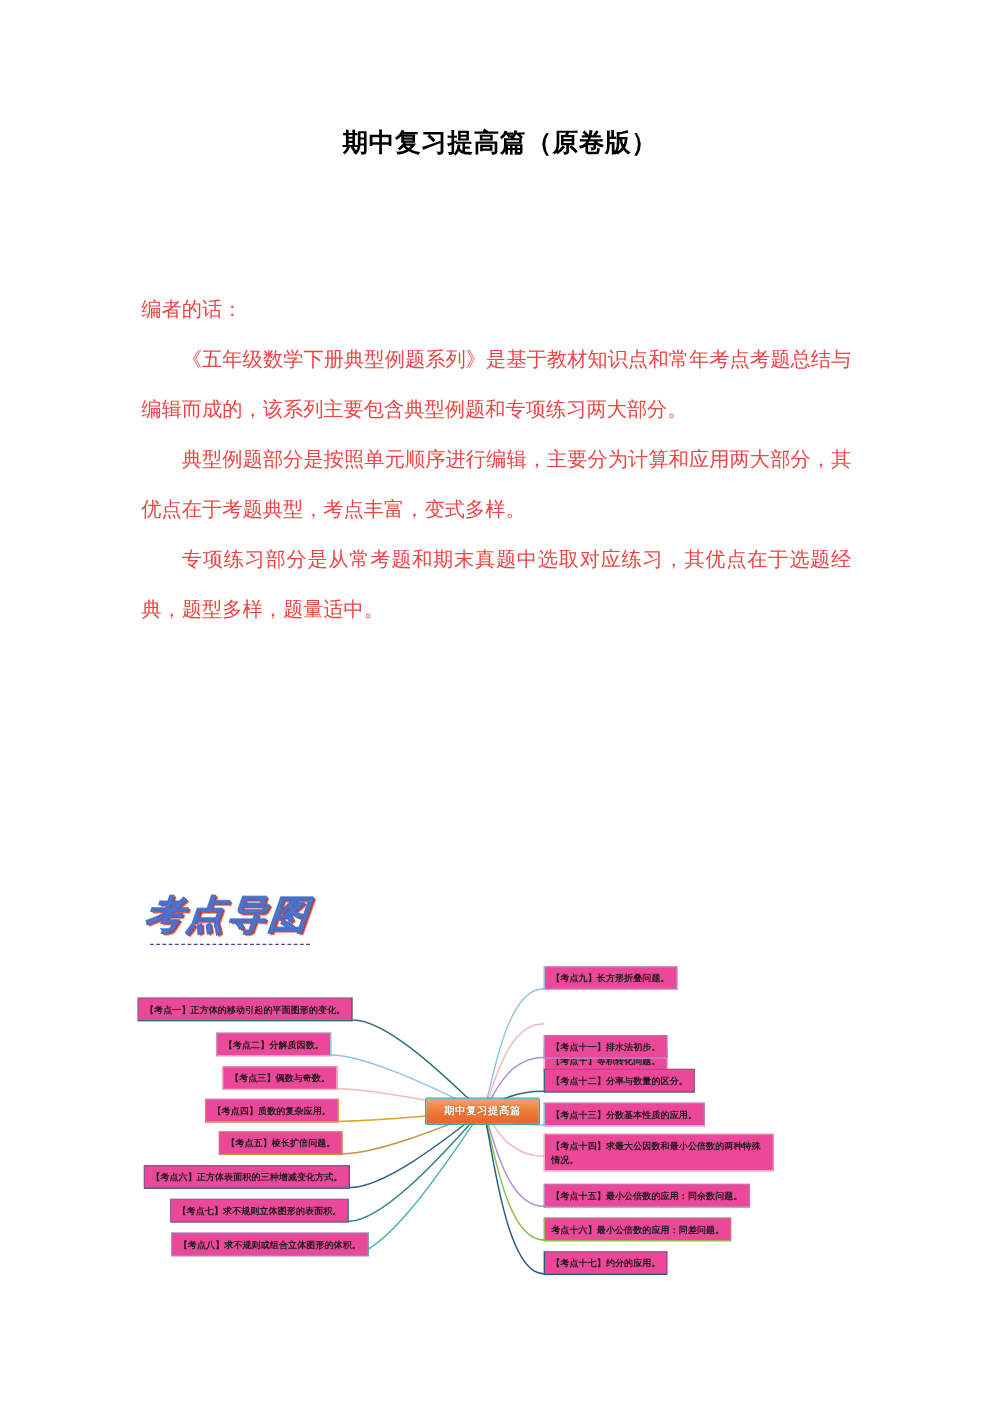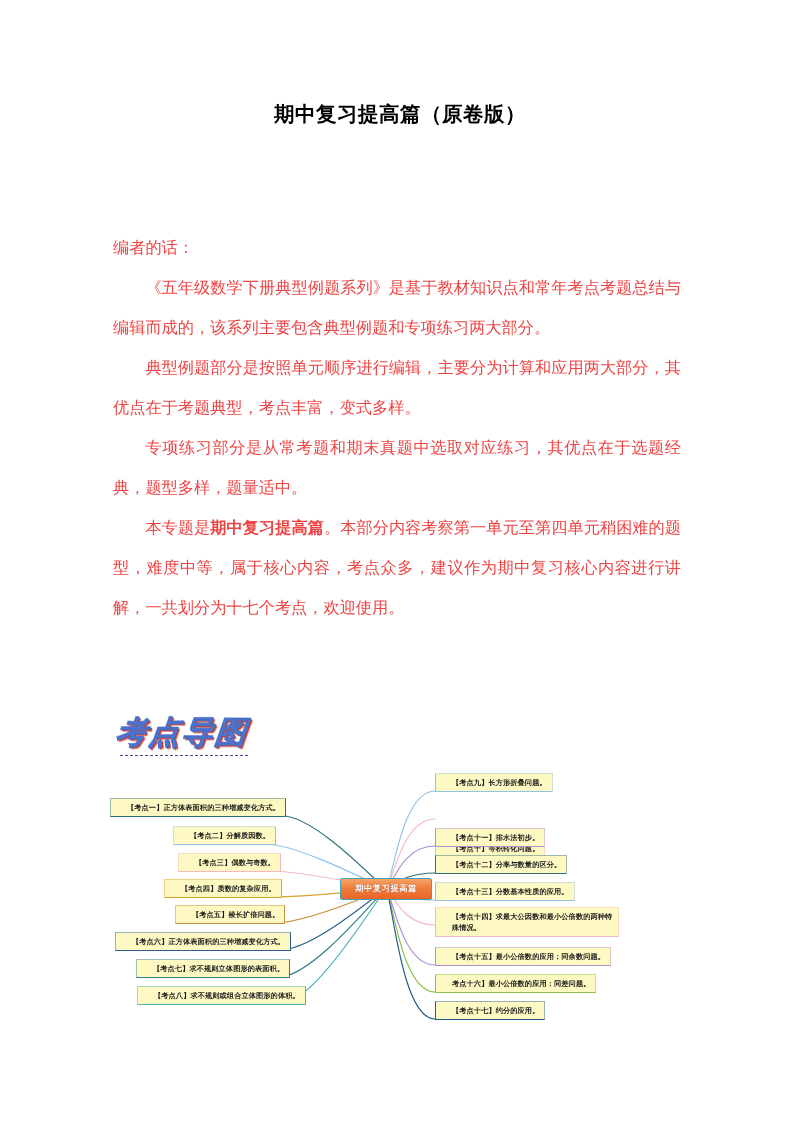--- a/index.html
+++ b/index.html
@@ -106,22 +106,22 @@
   }
   .node {
     position: absolute;
     box-sizing: border-box;
     font-family: "DejaVu Sans", "Liberation Sans", sans-serif;
     font-size: 7.2px;
     font-weight: bold;
     line-height: 11px;
     letter-spacing: 0.1px;
     color: #1b1b1b;
-    background: #fef9c3;
-    padding: 3px 5px 3px 16px;
+    background: #ec4899;
+    padding: 3px 5px 3px 5px;
     white-space: nowrap;
     z-index: 3;
   }
   .node.wrap { white-space: normal; }
   .center-node {
     position: absolute;
     box-sizing: border-box;
     z-index: 5;
     font-family: "DejaVu Sans", "Liberation Sans", sans-serif;
     font-size: 8.4px;
@@ -144,21 +144,20 @@
 
   <div class="title-block">
     <div class="title-line">期中复习提高篇（原卷版）</div>
   </div>
 
   <div class="body-block">
     <p class="para">编者的话：</p>
     <p class="para indent">《五年级数学下册典型例题系列》是基于教材知识点和常年考点考题总结与编辑而成的，该系列主要包含典型例题和专项练习两大部分。</p>
     <p class="para indent">典型例题部分是按照单元顺序进行编辑，主要分为计算和应用两大部分，其优点在于考题典型，考点丰富，变式多样。</p>
     <p class="para indent">专项练习部分是从常考题和期末真题中选取对应练习，其优点在于选题经典，题型多样，题量适中。</p>
-    <p class="para indent"><span>本专题是</span><b>期中复习提高篇</b><span>。本部分内容考察第一单元至第四单元稍困难的题型，难度中等，属于核心内容，考点众多，建议作为期中复习核心内容进行讲解，一共划分为十七个考点，欢迎使用。</span></p>
   </div>
 
   <div class="wordart-wrap">
     <div class="wordart">考点导图</div>
     <div class="wordart-underline"></div>
   </div>
 
   <div class="mindmap">
     <svg viewBox="0 0 585 255">
       <g fill="none" stroke-width="1.2" id="conn-left">
@@ -178,21 +177,21 @@
           <path d="M 276 124 C 282 123.36, 291 108, 325 108" stroke="#2d6f7a" stroke-width="1.15" fill="none" stroke-linecap="round"></path>
           <path d="M 276 124 C 282 124.44, 291 135, 325 135" stroke="#8fc3e8" stroke-width="1.15" fill="none" stroke-linecap="round"></path>
           <path d="M 276 124 C 282 125.44, 291 160, 325 160" stroke="#f3b8bd" stroke-width="1.15" fill="none" stroke-linecap="round"></path>
           <path d="M 276 124 C 282 127.04, 291 200, 325 200" stroke="#b08fd0" stroke-width="1.15" fill="none" stroke-linecap="round"></path>
           <path d="M 276 124 C 282 128.12, 291 227, 325 227" stroke="#8cbf4a" stroke-width="1.15" fill="none" stroke-linecap="round"></path>
           <path d="M 276 124 C 282 129.2, 291 254, 325 254" stroke="#1f5a8a" stroke-width="1.15" fill="none" stroke-linecap="round"></path>
         </g>
     </svg>
 
     <div class="node" style="left: 0px; top: 33px; border-width: 1.1px; border-style: solid; border-color: rgba(45, 111, 122, 0.45) rgb(45, 111, 122) rgb(45, 111, 122) rgba(45, 111, 122, 0.45);">
-      <span>【考点一】正方体表面积的三种增减变化方式。</span></div>
+      <span>【考点一】正方体的移动引起的平面图形的变化。</span></div>
     <div class="node" style="left: 63px; top: 61px; border-width: 1.1px; border-style: solid; border-color: rgba(143, 195, 232, 0.45) rgb(143, 195, 232) rgb(143, 195, 232) rgba(143, 195, 232, 0.45);">
       <span>【考点二】分解质因数。</span></div>
     <div class="node" style="left: 68px; top: 88px; border-width: 1.1px; border-style: solid; border-color: rgba(243, 184, 189, 0.45) rgb(243, 184, 189) rgb(243, 184, 189) rgba(243, 184, 189, 0.45);">
       <span>【考点三】偶数与奇数。</span></div>
     <div class="node" style="left: 54px; top: 114px; border-width: 1.1px; border-style: solid; border-color: rgba(216, 164, 41, 0.45) rgb(216, 164, 41) rgb(216, 164, 41) rgba(216, 164, 41, 0.45);">
       <span>【考点四】质数的复杂应用。</span></div>
     <div class="node" style="left: 65px; top: 140px; border-width: 1.1px; border-style: solid; border-color: rgba(201, 143, 60, 0.45) rgb(201, 143, 60) rgb(201, 143, 60) rgba(201, 143, 60, 0.45); text-align: center;">
       <span>【考点五】棱长扩倍问题。</span></div>
     <div class="node" style="left: 5px; top: 167px; border-width: 1.1px; border-style: solid; border-color: rgba(43, 95, 134, 0.45) rgb(43, 95, 134) rgb(43, 95, 134) rgba(43, 95, 134, 0.45);">
       <span>【考点六】正方体表面积的三种增减变化方式。</span></div>

